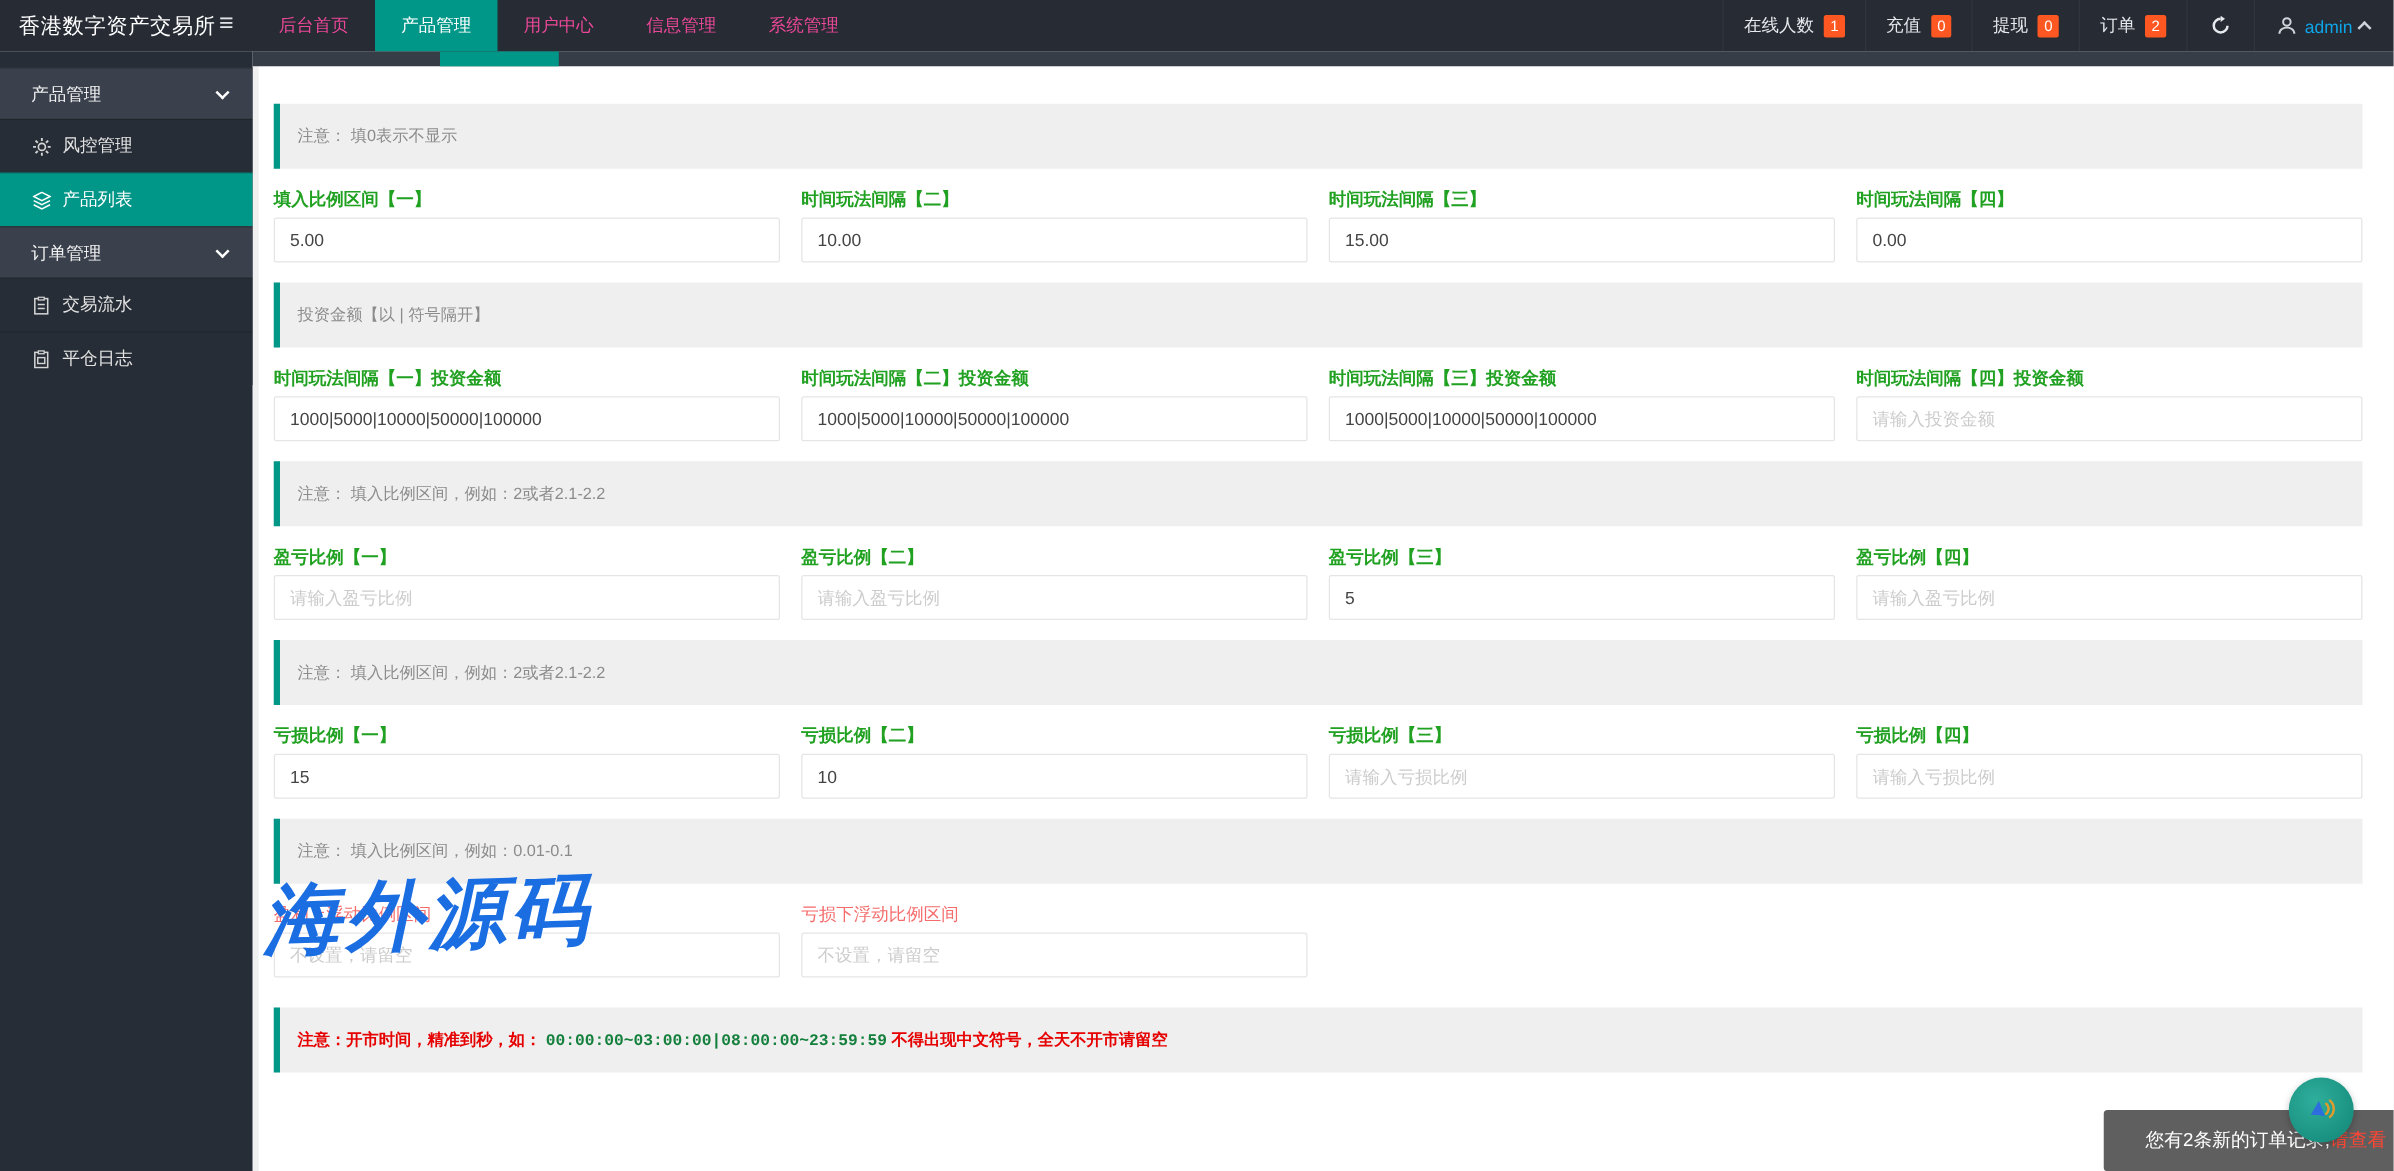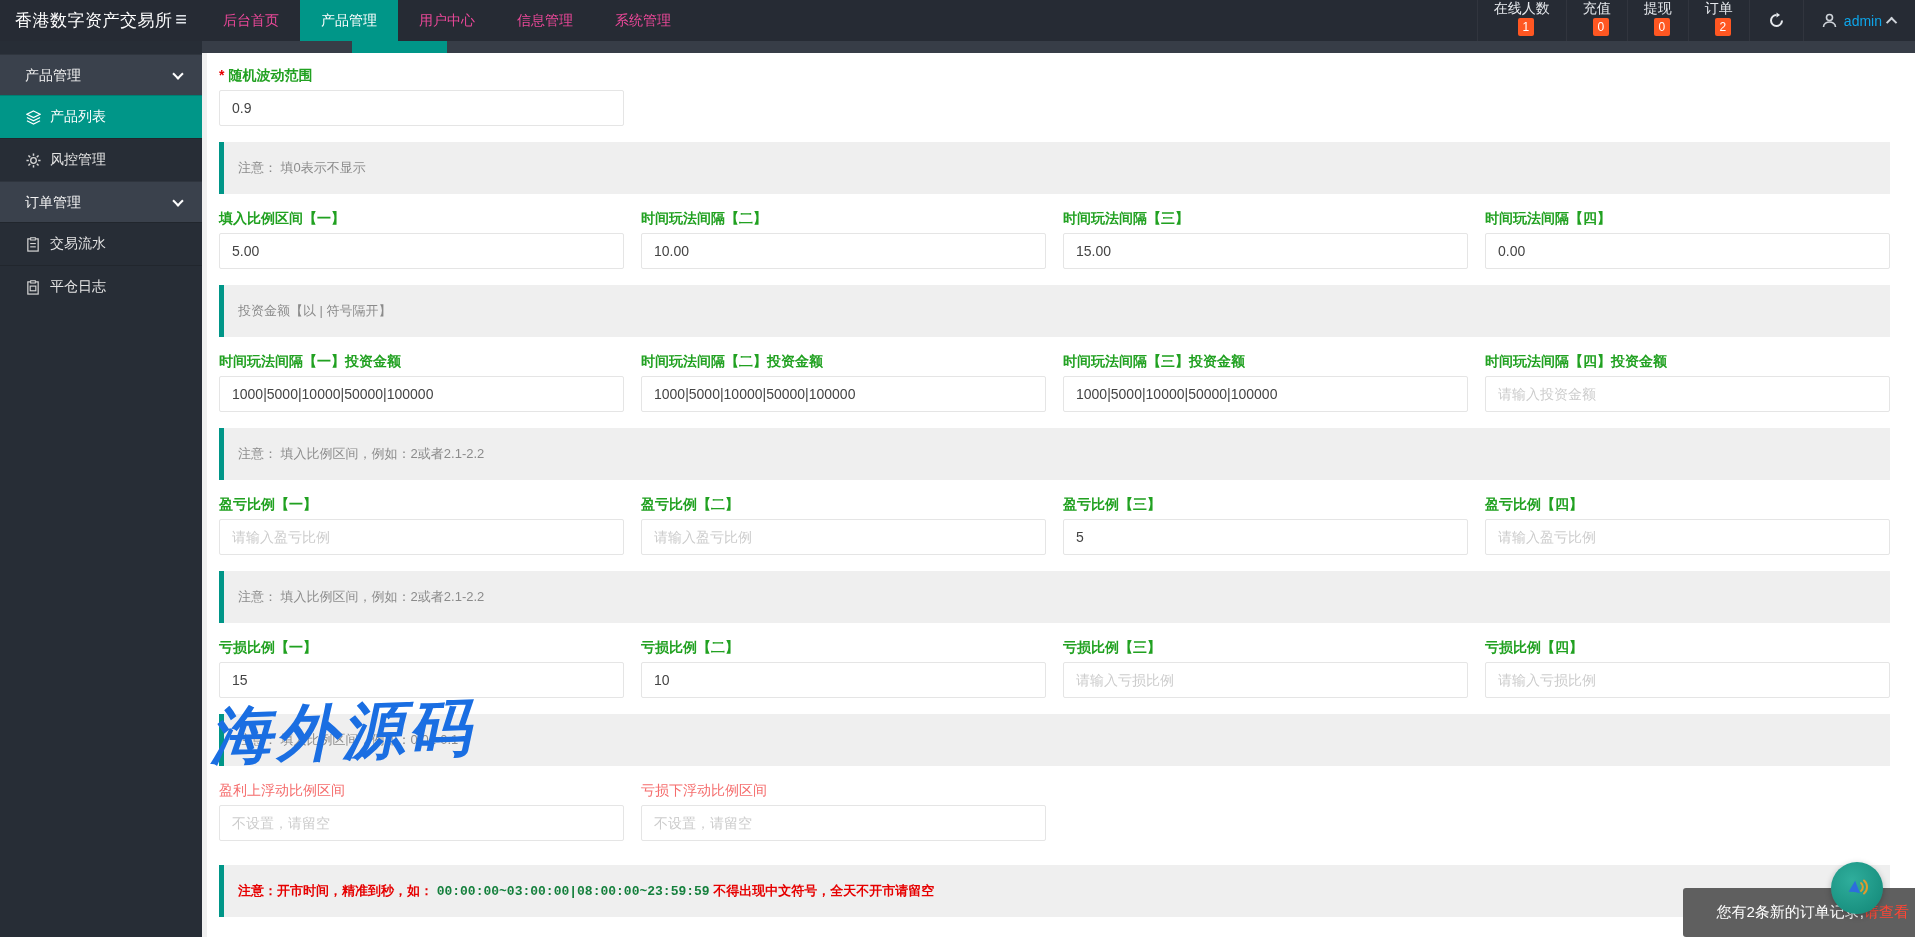--- a/index.html
+++ b/index.html
@@ -8,21 +8,21 @@
 
   
   .topbar { position:absolute; left:0; top:0; right:0; height:41px; background:#262b34; display:flex; align-items:stretch; z-index:40; }
   .brand { width:160px; padding-left:15px; line-height:41px; color:#fff; font-size:17px; white-space:nowrap; letter-spacing:.5px; }
   .hamburger { width:42px; text-align:center; line-height:39px; color:#dfe3e8; font-size:20px; cursor:pointer; }
   .topnav { display:flex; }
   .topnav .nav-item { padding:0 21px; line-height:41px; font-size:14px; color:#ec4899; cursor:pointer; white-space:nowrap; }
   .topnav .nav-item.active { background:#009688; color:#fff; }
   .top-spacer { flex:1; }
   .topstats { display:flex; align-items:stretch; }
-  .stat-item { display:flex; align-items:center; padding:0 16px; border-left:1px solid rgba(255,255,255,.05); color:#e6e9ed; font-size:14px; cursor:pointer; white-space:nowrap;flex-direction:column; }
+  .stat-item { display:flex; align-items:center; padding:0 16px; border-left:1px solid rgba(255,255,255,.05); color:#e6e9ed; font-size:14px; cursor:pointer; white-space:nowrap; }
   .badge { margin-left:8px; background:#ff5722; color:#fff; font-size:12px; line-height:18px; height:18px; min-width:10px; padding:0 5px; border-radius:2px; text-align:center; }
   .icon-btn { display:flex; align-items:center; padding:0 18px; border-left:1px solid rgba(255,255,255,.05); cursor:pointer; }
   .user-item { display:flex; align-items:center; gap:7px; padding:0 18px; border-left:1px solid rgba(255,255,255,.05); color:#0ea5e9; font-size:14px; cursor:pointer; }
   .chev-up { width:8px; height:8px; border-left:2px solid #cfd4da; border-top:2px solid #cfd4da; transform:rotate(45deg) translateY(2px); }
 
   
   .tabstrip { position:absolute; left:202px; top:41px; right:0; height:12px; background:#373d47; z-index:30; }
   .tabstrip .tab-active { position:absolute; left:150px; top:0; bottom:0; width:95px; background:#009688; cursor:pointer; }
 
   
@@ -108,49 +108,49 @@
 
 <div class="tabstrip">
   <div class="tab-active"></div>
 </div>
 
 <div class="sidebar">
   <div class="side-pad"></div>
   <div class="group-header">
     <span>产品管理</span>
     <span class="chev-down"></span>
-  </div>
-  <div class="side-item active">
-    <span class="side-icon">
-      <svg width="15" height="15" viewBox="0 0 16 16">
-        <path d="M8 1 L15 4.5 L8 8 L1 4.5 Z" fill="none" stroke="#fff" stroke-width="1.3"></path>
-        <path d="M1 8 L8 11.5 L15 8" fill="none" stroke="#fff" stroke-width="1.3"></path>
-        <path d="M1 11.5 L8 15 L15 11.5" fill="none" stroke="#fff" stroke-width="1.3"></path>
-      </svg>
-    </span>
-    <span>产品列表</span>
   </div>
   <div class="side-item">
     <span class="side-icon">
       <svg width="15" height="15" viewBox="0 0 16 16">
         <circle cx="8" cy="8" r="3" fill="none" stroke="#d5d5d5" stroke-width="1.4"></circle>
         <g stroke="#d5d5d5" stroke-width="1.6">
           <line x1="8" y1="0.5" x2="8" y2="3"></line>
             <line x1="8" y1="13" x2="8" y2="15.5"></line>
           <line x1="0.5" y1="8" x2="3" y2="8"></line>
             <line x1="13" y1="8" x2="15.5" y2="8"></line>
           <line x1="2.6" y1="2.6" x2="4.5" y2="4.5"></line>
             <line x1="11.5" y1="11.5" x2="13.4" y2="13.4"></line>
           <line x1="13.4" y1="2.6" x2="11.5" y2="4.5"></line>
             <line x1="4.5" y1="11.5" x2="2.6" y2="13.4"></line>
         </g>
       </svg>
     </span>
     <span>风控管理</span>
   </div>
+  <div class="side-item active">
+    <span class="side-icon">
+      <svg width="15" height="15" viewBox="0 0 16 16">
+        <path d="M8 1 L15 4.5 L8 8 L1 4.5 Z" fill="none" stroke="#fff" stroke-width="1.3"></path>
+        <path d="M1 8 L8 11.5 L15 8" fill="none" stroke="#fff" stroke-width="1.3"></path>
+        <path d="M1 11.5 L8 15 L15 11.5" fill="none" stroke="#fff" stroke-width="1.3"></path>
+      </svg>
+    </span>
+    <span>产品列表</span>
+  </div>
   <div class="group-header">
     <span>订单管理</span>
     <span class="chev-down"></span>
   </div>
   <div class="side-item">
     <span class="side-icon">
       <svg width="14" height="15" viewBox="0 0 14 16">
         <rect x="1.5" y="2" width="11" height="13" fill="none" stroke="#d5d5d5" stroke-width="1.3"></rect>
         <rect x="4.5" y="0.8" width="5" height="2.4" fill="#272d36" stroke="#d5d5d5" stroke-width="1.1"></rect>
         <line x1="4" y1="7" x2="10" y2="7" stroke="#d5d5d5" stroke-width="1.2"></line>
@@ -167,26 +167,20 @@
         <rect x="4" y="6.5" width="6" height="5" fill="none" stroke="#d5d5d5" stroke-width="1.2"></rect>
       </svg>
     </span>
     <span>平仓日志</span>
   </div>
 </div>
 
 <div class="main">
   <div class="card">
 
-    <div class="frow first">
-      <div>
-        <span class="field-label"><span class="req">*</span><span>随机波动范围</span></span>
-        <input class="tinput" type="text" value="0.9" style="">
-      </div>
-    </div>
 
     <div class="note">注意： 填0表示不显示</div>
 
     <div class="frow">
       <div>
         <span class="field-label">填入比例区间【一】</span>
         <input class="tinput" type="text" value="5.00" style="">
       </div>
       <div>
         <span class="field-label">时间玩法间隔【二】</span>

